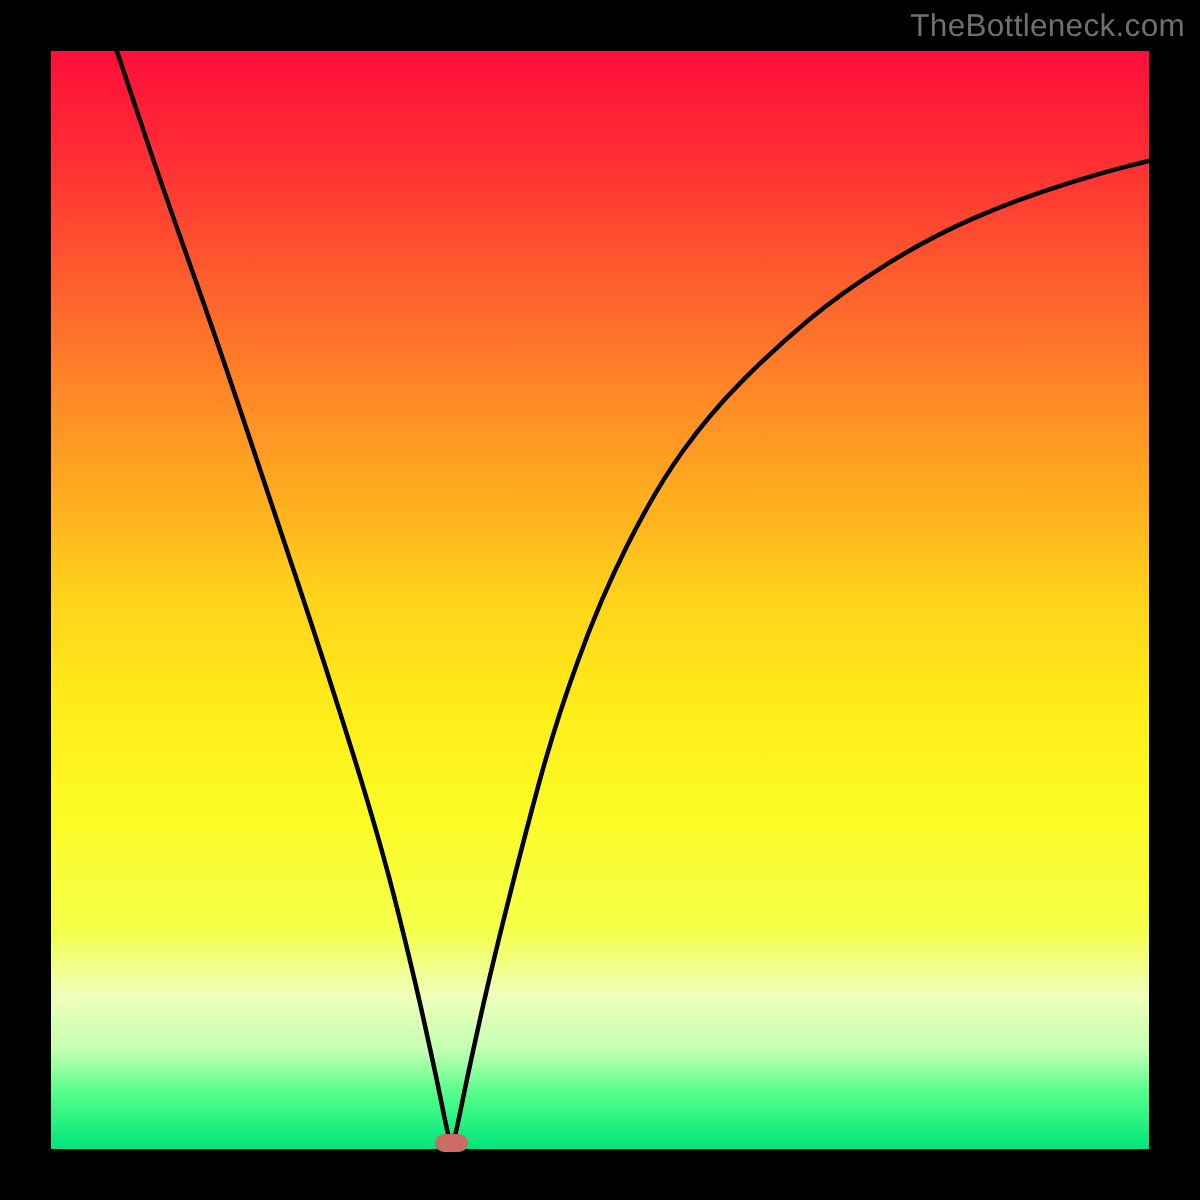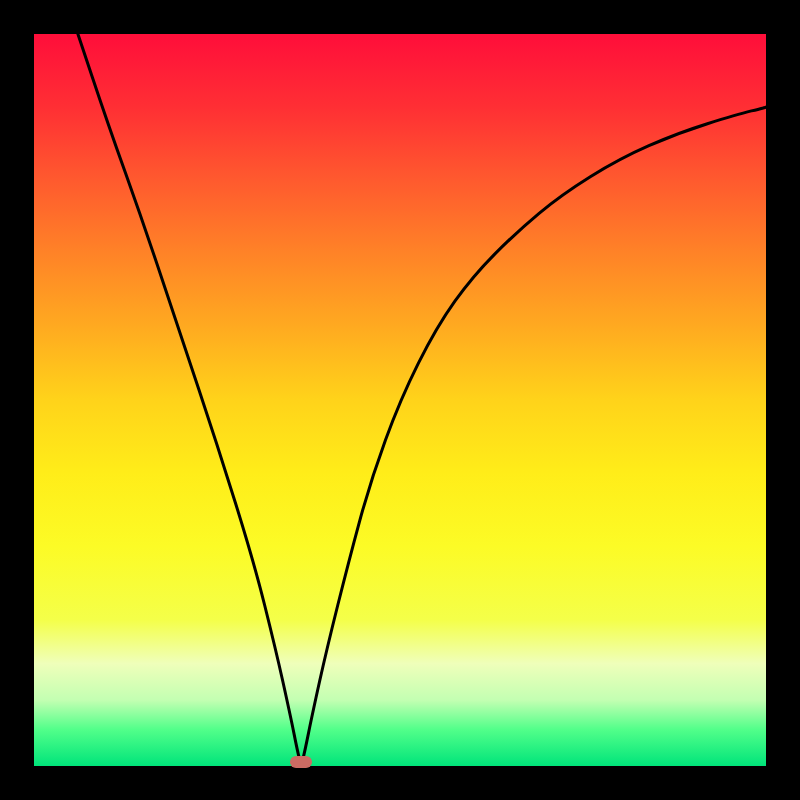--- a/index.html
+++ b/index.html
@@ -69,13 +69,14 @@
 </head>
 <body>
 
 <div class="frame">
   <div class="plot-area">
     <svg class="curve" viewBox="0 0 732 732" preserveAspectRatio="none">
       <path fill="none" stroke="#000" stroke-width="3" stroke-linecap="round" d="M 43.9 0.0 Q 43.9 0.0 58.6 43.9 Q 73.2 87.8 91.5 139.1 Q 109.8 190.3 128.1 245.2 Q 146.4 300.1 164.7 355.0 Q 183.0 409.9 201.3 468.5 Q 219.6 527.0 230.6 571.0 Q 241.6 614.9 248.9 647.8 Q 256.2 680.8 259.9 699.1 Q 263.5 717.4 265.4 724.7 Q 267.2 732.0 269.0 724.7 Q 270.8 717.4 274.5 699.1 Q 278.2 680.8 285.5 647.8 Q 292.8 614.9 303.8 571.0 Q 314.8 527.0 325.7 486.8 Q 336.7 446.5 351.4 406.3 Q 366.0 366.0 384.3 329.4 Q 402.6 292.8 420.9 267.2 Q 439.2 241.6 461.2 219.6 Q 483.1 197.6 505.1 179.3 Q 527.0 161.0 556.3 142.7 Q 585.6 124.4 614.9 111.6 Q 644.2 98.8 673.4 89.7 Q 702.7 80.5 717.4 76.9 T 732.0 73.2" id="curvePath"></path>
     </svg>
     <div class="marker" id="marker" style="left: 267.18px; top: 728.34px; background: rgb(203, 107, 99);"></div>
   </div>
+  <div class="watermark">TheBottleneck.com</div>
 </div>
 
 </body></html>

